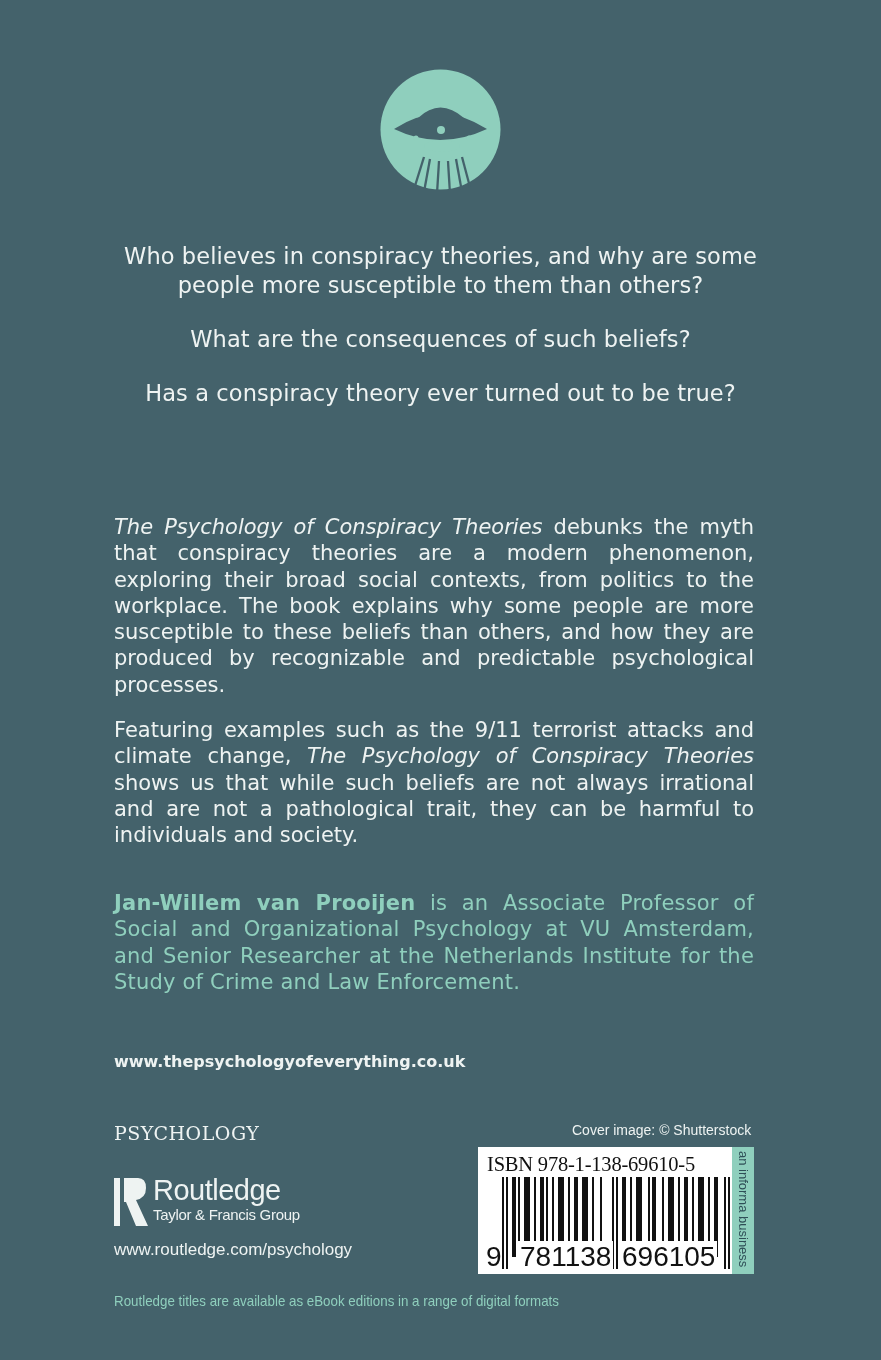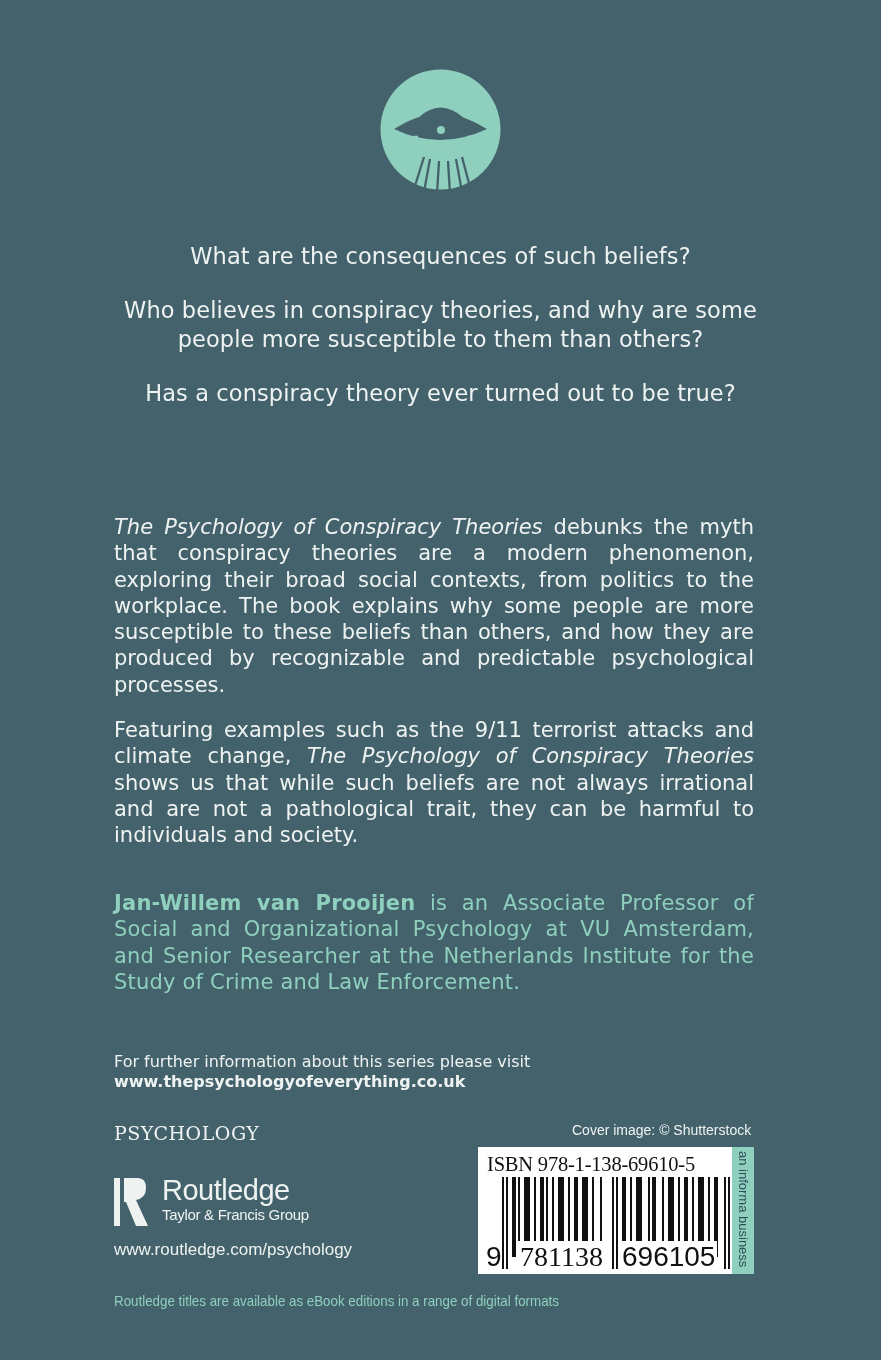--- a/index.html
+++ b/index.html
@@ -12,30 +12,30 @@
   .body p{margin:0;}
   #desc1{top:514px;}
   #desc2{top:717px;}
   #bio{top:890px;color:#8fcfbd;letter-spacing:0.2px;}
   #bio b{font-weight:bold;}
   .info{left:114px;top:1052px;font-size:16px;line-height:20px;}
   .info .url{font-weight:bold;display:block;}
   #series{left:114px;top:1122px;font-family:"DejaVu Serif","Liberation Serif",serif;font-weight:normal;font-size:19px;letter-spacing:0.5px;}
   #logo{left:114px;top:1174px;display:flex;align-items:flex-start;}
   #logo .mark{width:38px;height:56px;}
-  #logo .txt{margin-left:10px;}
+  #logo .txt{margin-left:1px;}
   #logo .name{font-family:"Liberation Sans",sans-serif;font-size:29px;line-height:32px;letter-spacing:-0.5px;}
   #logo .group{font-family:"Liberation Sans",sans-serif;font-size:15px;line-height:18px;letter-spacing:-0.3px;}
   #rurl{left:114px;top:1240px;font-family:"Liberation Sans",sans-serif;font-size:17px;}
   #credit{left:572px;top:1122px;font-family:"Liberation Sans",sans-serif;font-size:14px;}
   #barcode{left:478px;top:1147px;width:276px;height:127px;background:#fff;}
   #isbn{left:487px;top:1153px;color:#111;font-family:Liberation Serif, serif;font-size:20.5px;letter-spacing:-0.2px;}
   #bars{left:24px;top:30px;}
   #digits-first{left:8px;top:94px;color:#111;font-family:"Liberation Sans",sans-serif;font-size:28px;}
-  #digits-a{left:40px;top:94px;color:#111;font-family:Liberation Serif, serif;font-size:28px;background:#fff;padding:0 2px;}
+  #digits-a{left:40px;top:94px;color:#111;font-family:Liberation Sans, sans-serif;font-size:28px;background:#fff;padding:0 2px;}
   #digits-b{left:142px;top:94px;color:#111;font-family:"Liberation Sans",sans-serif;font-size:28px;background:#fff;padding:0 2px;}
   #informa{left:254px;top:0;width:22px;height:127px;background:#8fcfbd;}
   #informa span{position:absolute;left:3px;top:4px;writing-mode:vertical-rl;color:#2f4f57;font-family:"Liberation Sans",sans-serif;font-size:13px;line-height:16px;}
   #ebook{left:114px;top:1293px;color:#8fcfbd;font-family:"Liberation Sans",sans-serif;font-size:14.5px;transform:scaleX(0.92);transform-origin:left;}
 </style>
 </head>
 <body>
 
 <svg id="ufo" class="abs" viewBox="0 0 121 121">
   <circle cx="60.5" cy="60.5" r="60" fill="#8fcfbd"></circle>
@@ -49,39 +49,38 @@
     <line x1="44" y1="88" x2="34" y2="120"></line>
     <line x1="50" y1="90" x2="44" y2="123"></line>
     <line x1="59" y1="92" x2="57" y2="125"></line>
     <line x1="68" y1="92" x2="70" y2="125"></line>
     <line x1="76" y1="90" x2="82" y2="123"></line>
     <line x1="82" y1="88" x2="90" y2="118"></line>
   </g>
 </svg>
 
 <div class="abs questions">
+  <p>Who believes in conspiracy theories, and why are some people more susceptible to them than others?</p>
   <p>What are the consequences of such beliefs?</p>
-  <p>Who believes in conspiracy theories, and why are some people more susceptible to them than others?</p>
   <p>Has a conspiracy theory ever turned out to be true?</p>
 </div>
 
 <div id="desc1" class="abs body">
   <p><i>The Psychology of Conspiracy Theories</i><span> debunks the myth that conspiracy theories are a modern phenomenon, exploring their broad social contexts, from politics to the workplace. The book explains why some people are more susceptible to these beliefs than others, and how they are produced by recognizable and predictable psychological processes.</span></p>
 </div>
 
 <div id="desc2" class="abs body">
   <p><span>Featuring examples such as the 9/11 terrorist attacks and climate change, </span><i>The Psychology of Conspiracy Theories</i><span> shows us that while such beliefs are not always irrational and are not a pathological trait, they can be harmful to individuals and society.</span></p>
 </div>
 
 <div id="bio" class="abs body">
   <p><b>Jan-Willem van Prooijen</b><span> is an Associate Professor of Social and Organizational Psychology at VU Amsterdam, and Senior Researcher at the Netherlands Institute for the Study of Crime and Law Enforcement.</span></p>
 </div>
 
 <div class="abs info">
-  <span>For further information about this series please visit</span>
   <span class="url">www.thepsychologyofeverything.co.uk</span>
 </div>
 
 <div id="series" class="abs">PSYCHOLOGY</div>
 
 <div id="logo" class="abs">
   <svg class="mark" viewBox="0 0 38 56">
     <rect x="0" y="4" width="6" height="48" fill="#eef3f2"></rect>
     <path d="M10 4 H24 Q32 4 32 14 Q32 24 22 26 L34 52 H22 L12 28 H10Z" fill="#eef3f2"></path>
   </svg>

